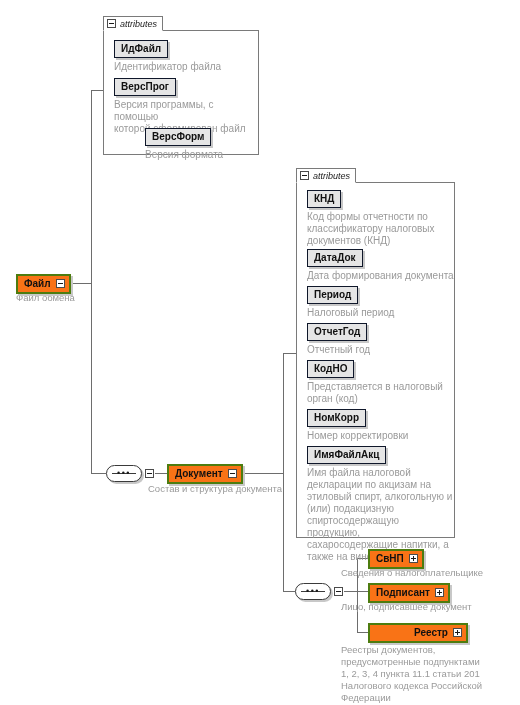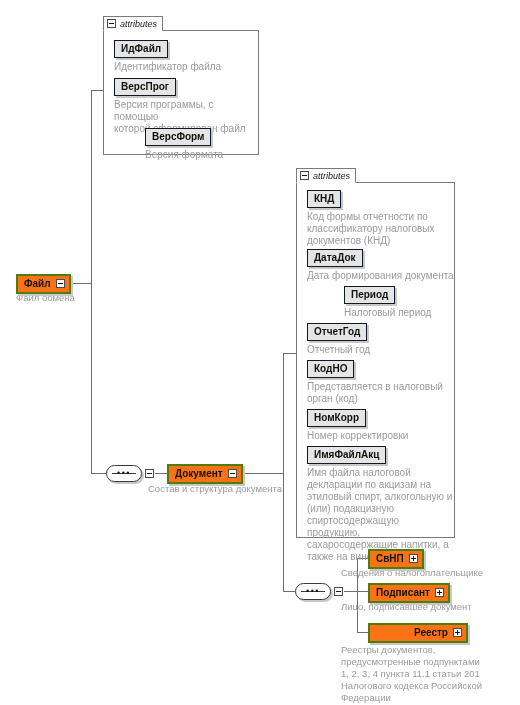--- a/index.html
+++ b/index.html
@@ -245,21 +245,21 @@
     <div class="attr-item" style="left:10px; top:5px;">
       <span class="attr-box">КНД</span>
       <div class="attr-desc">Код формы отчетности по
 классификатору налоговых
 документов (КНД)</div>
     </div>
     <div class="attr-item" style="left:10px; top:64px;">
       <span class="attr-box">ДатаДок</span>
       <div class="attr-desc">Дата формирования документа</div>
     </div>
-    <div class="attr-item" style="left:10px; top:101px;margin-left:37px;">
+    <div class="attr-item" style="left:10px; top:101px;">
       <span class="attr-box">Период</span>
       <div class="attr-desc">Налоговый период</div>
     </div>
     <div class="attr-item" style="left:10px; top:138px;">
       <span class="attr-box">ОтчетГод</span>
       <div class="attr-desc">Отчетный год</div>
     </div>
     <div class="attr-item" style="left:10px; top:175px;">
       <span class="attr-box">КодНО</span>
       <div class="attr-desc">Представляется в налоговый

